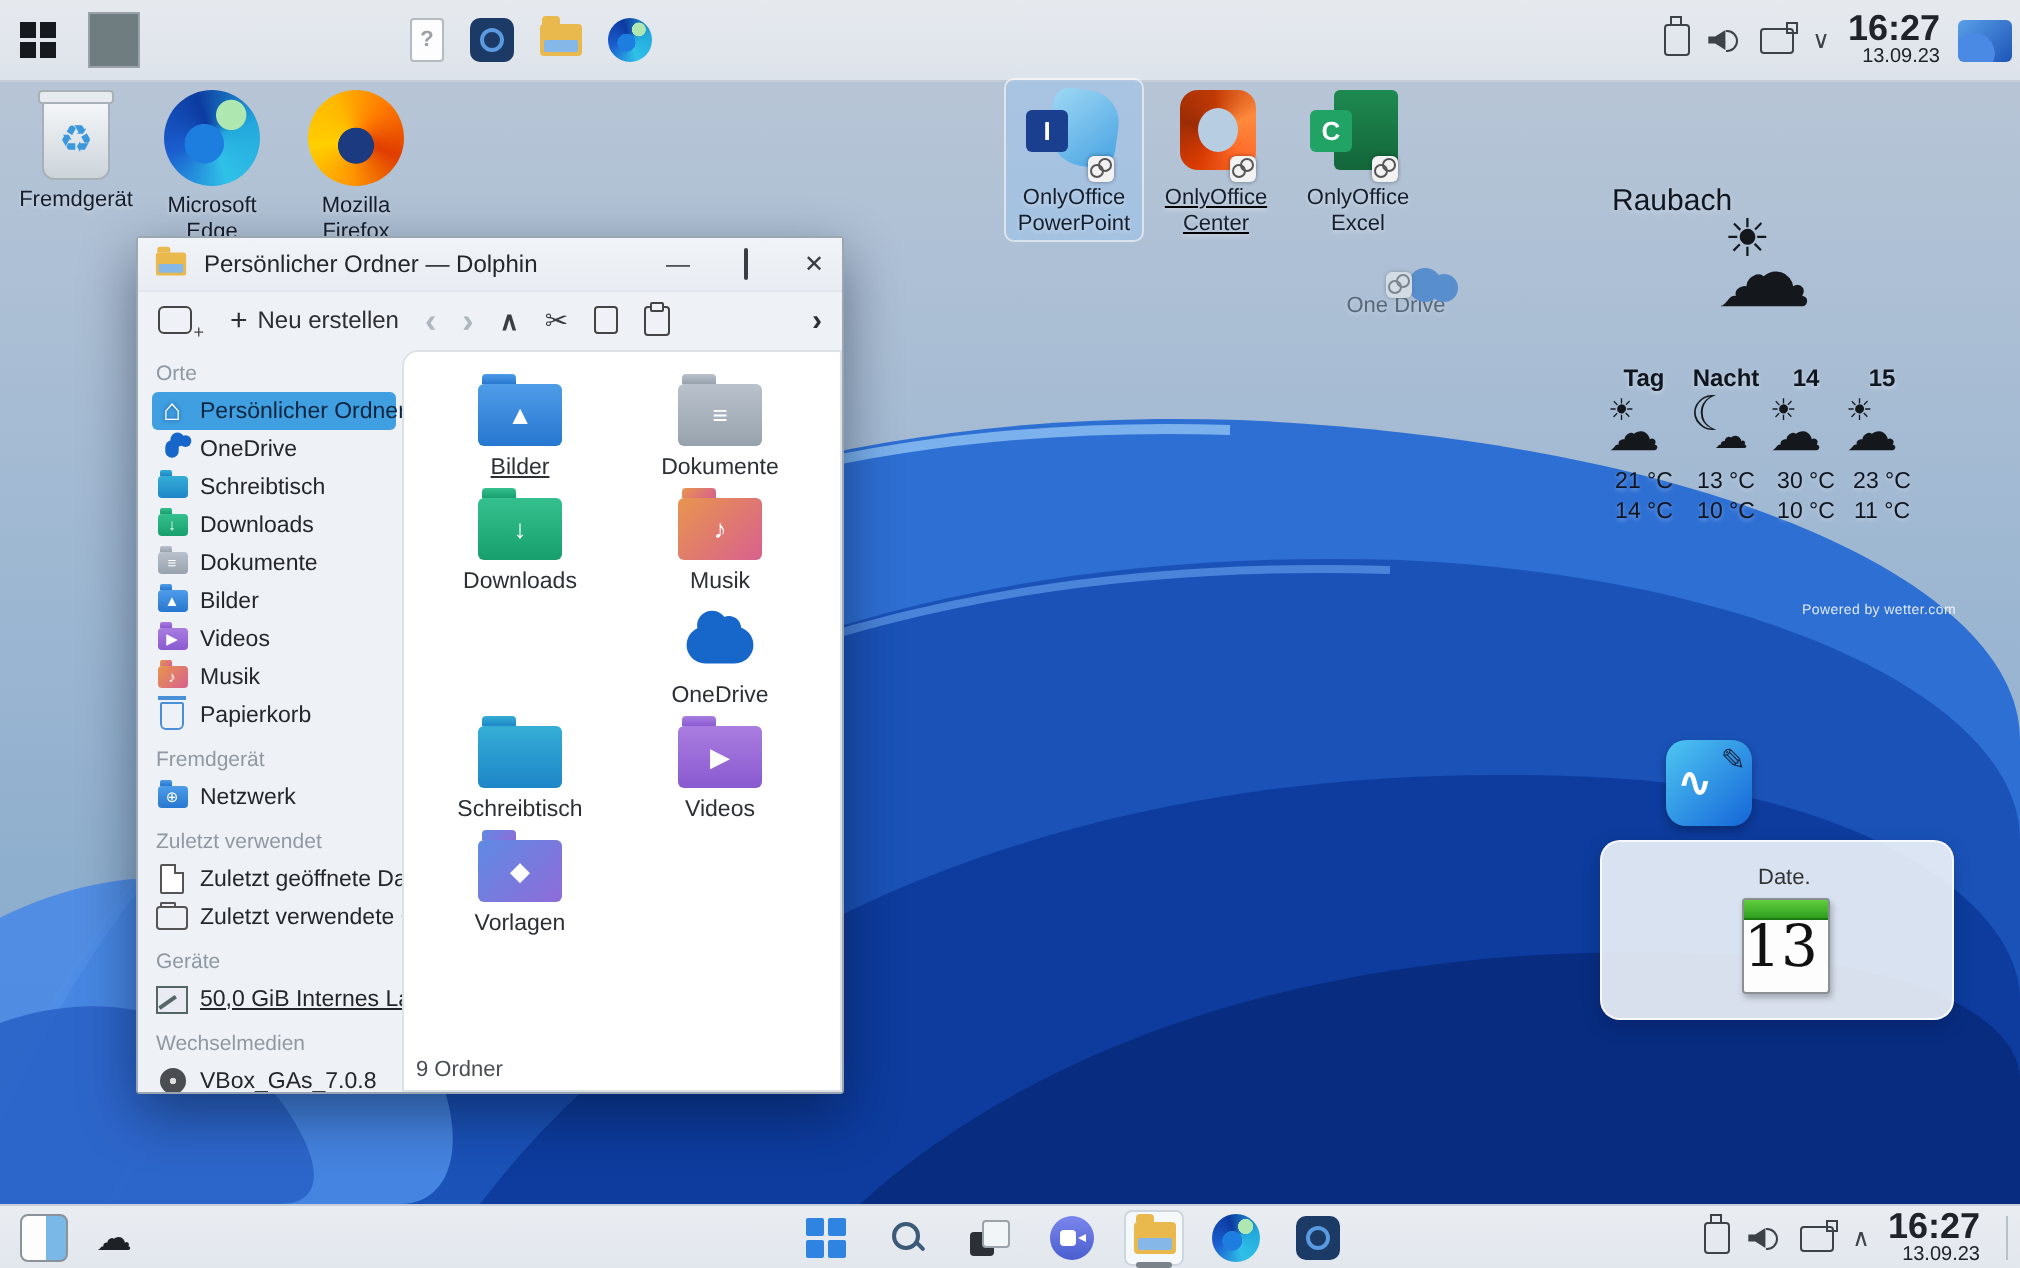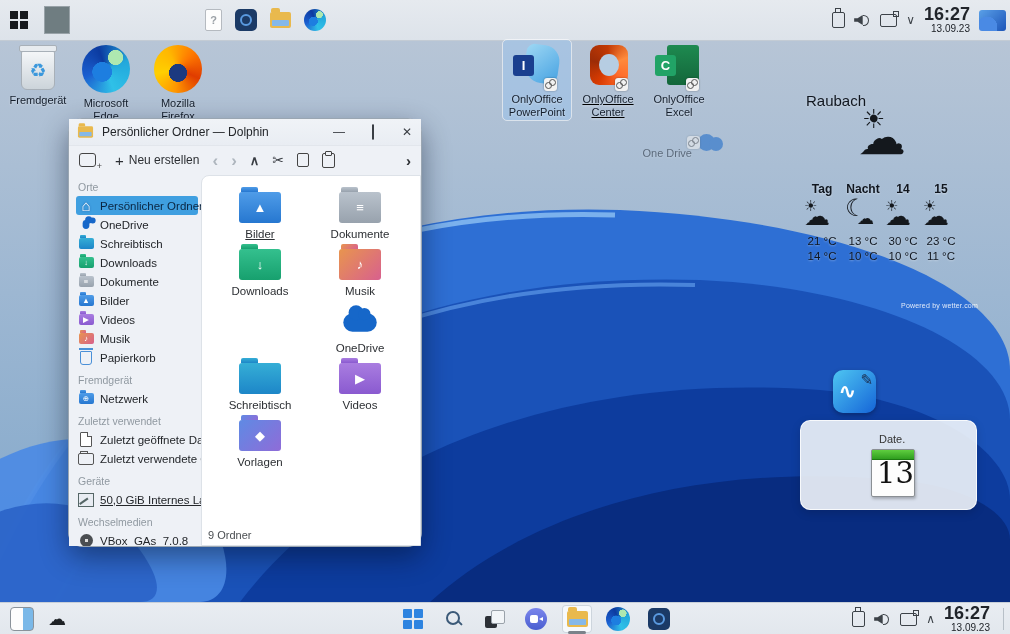--- a/index.html
+++ b/index.html
@@ -105,26 +105,26 @@
      background:linear-gradient(135deg,#4ec6f2,#1565d8);box-shadow:0 2px 5px rgba(0,0,0,.3);}
   .inkicon .wv{position:absolute;left:6px;top:9px;font-size:20px;color:#fff;font-weight:bold;}
   .inkicon .pn{position:absolute;right:3px;top:1px;font-size:15px;color:#1a2a4a;}
   .calcard{position:absolute;left:800px;top:420px;width:175px;height:88px;border-radius:10px;
      background:rgba(246,249,252,0.88);border:1px solid rgba(255,255,255,0.8);box-shadow:0 3px 10px rgba(0,0,0,0.15);}
   .cal-month{position:absolute;left:78px;top:12px;font-size:11px;color:#333;}
   .calicon{position:absolute;left:70px;top:28px;width:42px;height:46px;background:#fdfdfd;
      border:1px solid #8a8f94;border-radius:2px;box-shadow:1px 2px 3px rgba(0,0,0,0.25);}
   .calicon::before{content:"";position:absolute;left:0;right:0;top:0;height:9px;
      background:linear-gradient(#5fce3f,#2f9e1f);border-bottom:1px solid #1d7a12;}
-  .cal-day{position:absolute;left:0;right:0;top:8px;text-align:right;font-family:"DejaVu Serif",serif;
+  .cal-day{position:absolute;left:0;right:0;top:8px;text-align:left;font-family:"DejaVu Serif",serif;
      font-size:29px;color:#111;line-height:1.1;}
 
   
   .win{position:absolute;left:68px;top:118px;width:352px;height:427px;background:#eef1f6;
-     border:1px solid #9aa6b2;border-radius:14px;box-shadow:0 10px 28px rgba(0,10,30,0.45);}
+     border:1px solid #9aa6b2;border-radius:2px;box-shadow:0 10px 28px rgba(0,10,30,0.45);}
   .titlebar{position:absolute;left:0;top:0;right:0;height:26px;background:linear-gradient(#f0f3f7,#e9edf3);
      display:flex;align-items:center;border-bottom:1px solid #e2e6ec;}
   .titlebar .tfold{transform:scale(0.72);margin-left:6px;}
   .title-text{font-size:12px;color:#23262a;margin-left:6px;}
   .winbtns{position:absolute;right:8px;top:0;height:26px;display:flex;align-items:center;gap:22px;}
   .wbtn{font-size:12px;color:#3a3e44;line-height:1;width:12px;text-align:center;}
   .maxbox{width:9px;height:9px;border:1.3px solid #3a3e44;border-radius:1px;}
 
   .toolbar{position:absolute;left:0;top:26px;right:0;height:30px;display:flex;align-items:center;
      padding:0 10px;gap:13px;color:#3a3e44;}
@@ -293,21 +293,21 @@
   <span class="lbl">OnlyOffice Center</span>
 </div>
 <div class="dicon" style="left:645px;top:40px;">
   <span class="ooicon">
     <span class="xl-back"></span>
     <span class="xl-sq">C</span>
     <span class="emblem"></span>
   </span>
   <span class="lbl">OnlyOffice Excel</span>
 </div>
-<div class="dicon faded" style="left:624px;top:130px;align-items:flex-end;">
+<div class="dicon faded" style="left:664px;top:130px;">
   <span style="position:relative;margin-top:10px;">
     <span class="cloudic"></span>
     <span class="emblem" style="right:-8px;bottom:-6px;"></span>
   </span>
   <span class="lbl">One Drive</span>
 </div>
 
 <div class="weather wx">
   <div class="wx-title">Raubach</div>
   <div class="wx-big">

